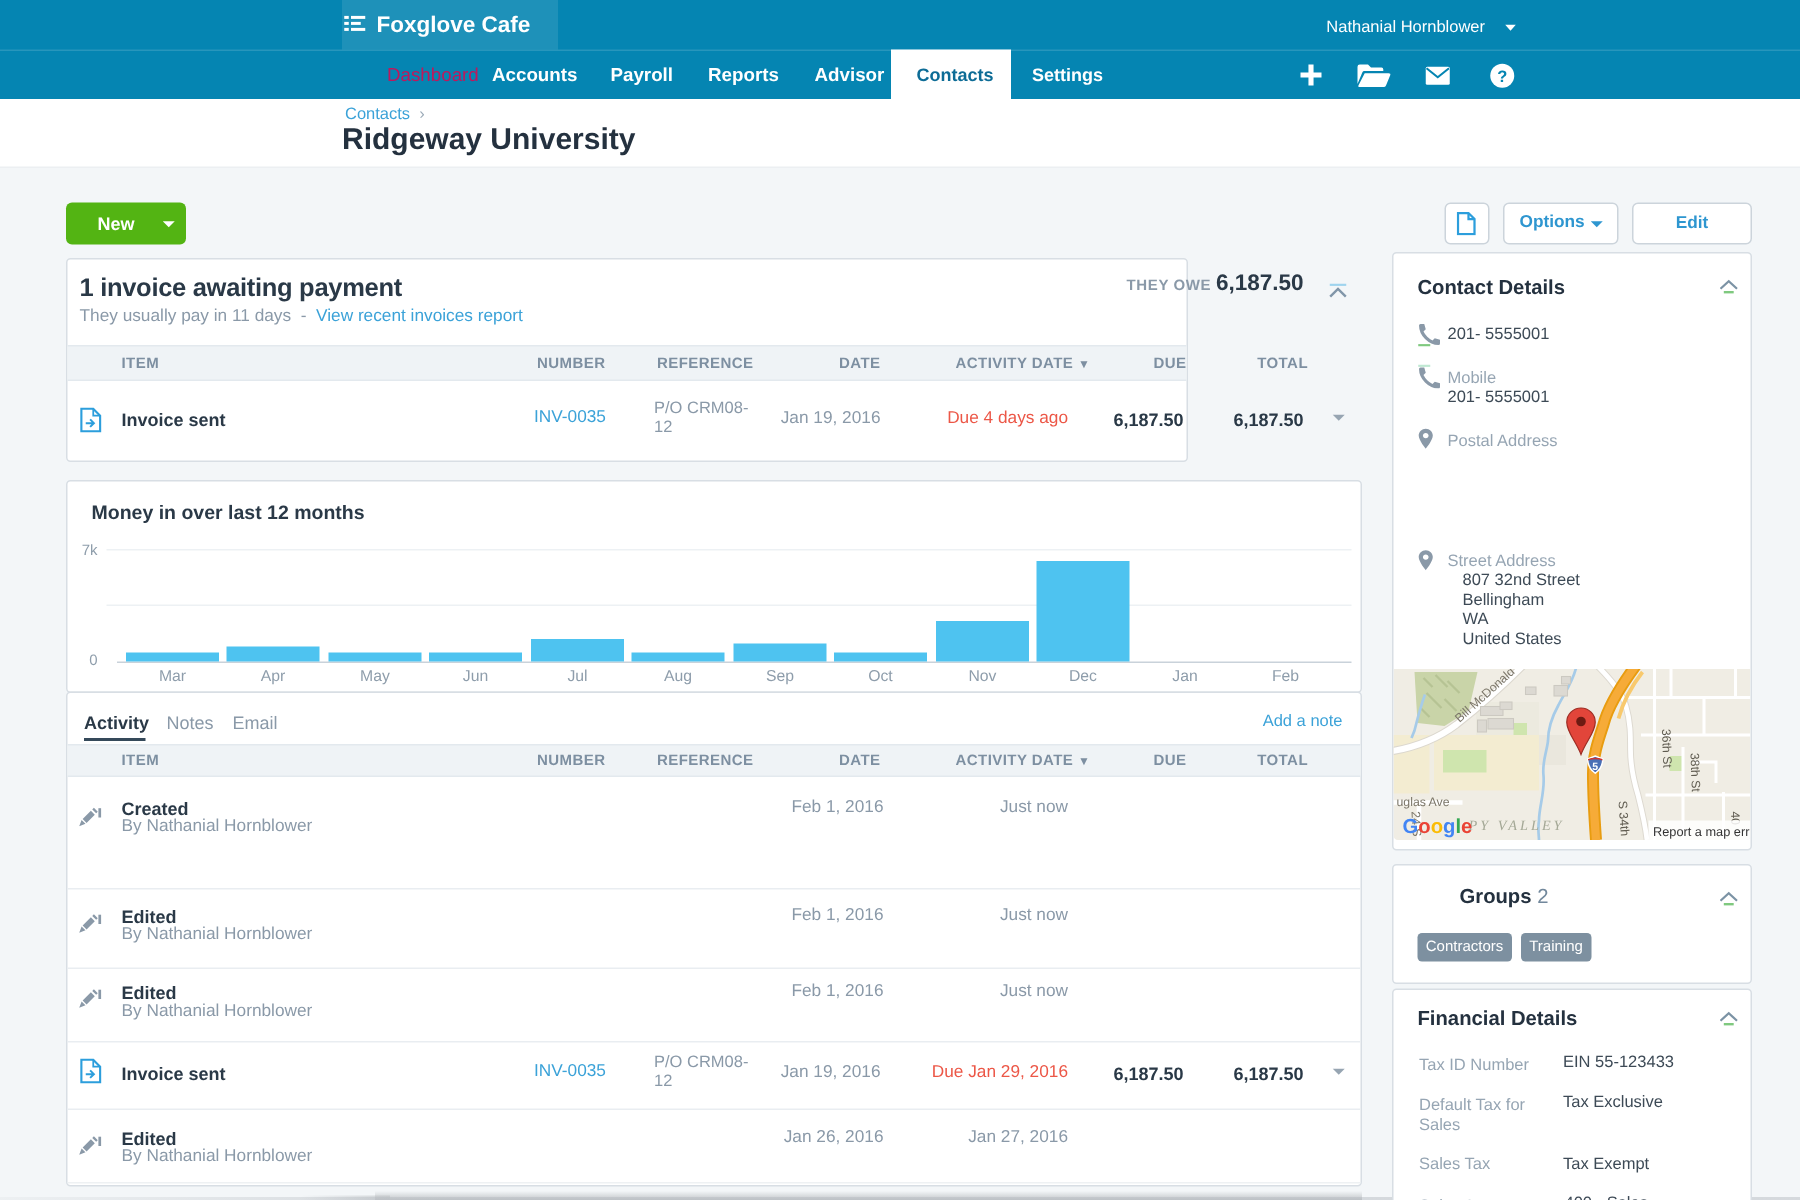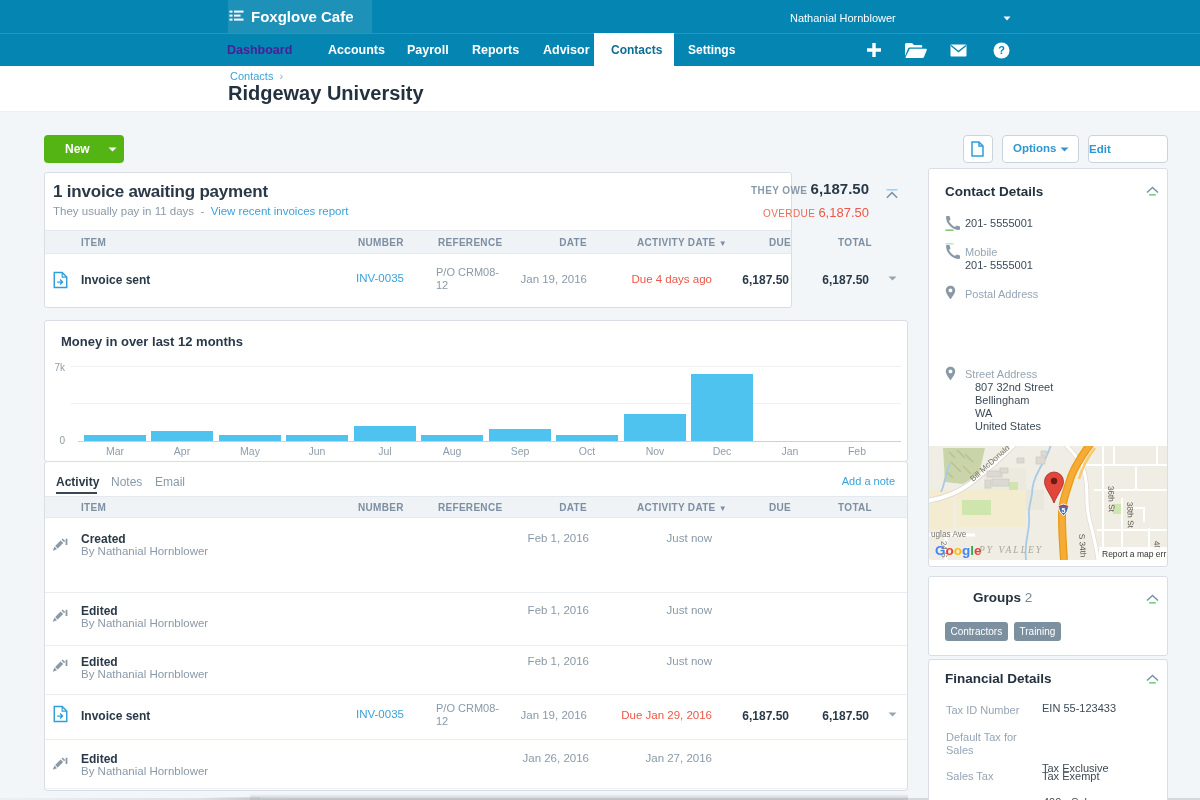--- a/index.html
+++ b/index.html
@@ -29,27 +29,27 @@
     <rect x="0.5" y="0.6" width="3" height="2"></rect>
       <rect x="5" y="0.6" width="9.5" height="2"></rect>
     <rect x="0.5" y="4.6" width="3" height="2"></rect>
       <rect x="5" y="4.6" width="6.5" height="2"></rect>
     <rect x="0.5" y="8.6" width="3" height="2"></rect>
       <rect x="5" y="8.6" width="9.5" height="2"></rect>
   </g>
 </svg>
 <div class="abs" style="left:251px;top:8px;color:#fff;font-size:15px;font-weight:bold;">Foxglove Cafe</div>
 
-<div class="abs" style="left:790px;top:12px;width:200px;white-space:nowrap;color:#fff;font-size:11px;">Nathanial Hornblower</div>
+<div class="abs" style="left:790px;top:12px;width:200px;text-align:right;white-space:nowrap;color:#fff;font-size:11px;">Nathanial Hornblower</div>
 <svg class="abs" style="left:1003px;top:16px;" width="8" height="5" viewBox="0 0 8 5">
     <path d="M0.5 0.5 L4 4.5 L7.5 0.5 Z" fill="#fff"></path>
   </svg>
 
 <div class="abs" style="left:594px;top:33px;width:80px;height:33px;background:#fff;"></div>
-<div class="abs" style="left:227px;top:43px;color:#4c1d95;font-size:12.5px;font-weight:bold;">Dashboard</div>
+<div class="abs" style="left:258px;top:43px;color:#be185d;font-size:12.5px;font-weight:normal;">Dashboard</div>
 <div class="abs" style="left:328px;top:43px;color:#fff;font-size:12.5px;font-weight:bold;">Accounts</div>
 <div class="abs" style="left:407px;top:43px;color:#fff;font-size:12.5px;font-weight:bold;">Payroll</div>
 <div class="abs" style="left:472px;top:43px;color:#fff;font-size:12.5px;font-weight:bold;">Reports</div>
 <div class="abs" style="left:543px;top:43px;color:#fff;font-size:12.5px;font-weight:bold;">Advisor</div>
 <div class="abs" style="left:611px;top:43px;color:#0d6c96;font-size:12px;font-weight:bold;">Contacts</div>
 <div class="abs" style="left:688px;top:43px;color:#fff;font-size:12px;font-weight:bold;">Settings</div>
 
 <svg class="abs" style="left:866px;top:42px;" width="16" height="16" viewBox="0 0 16 16">
     <path d="M8 1 V15 M1 8 H15" stroke="#fff" stroke-width="3.4"></path>
   </svg>
@@ -82,32 +82,28 @@
 <div class="abs" style="left:963px;top:135px;width:30px;height:28px;background:#fff;border:1px solid #ccd4db;border-radius:4px;"></div>
 <svg class="abs" style="left:971px;top:141px;" width="13" height="16" viewBox="0 0 13 16">
   <path d="M1 1 H8 L12 5 V15 H1 Z" fill="none" stroke="#2c9edc" stroke-width="1.5"></path>
   <path d="M8 1 V5 H12" fill="none" stroke="#2c9edc" stroke-width="1.5"></path>
 </svg>
 <div class="abs" style="left:1002px;top:135px;width:77px;height:28px;background:#fff;border:1px solid #ccd4db;border-radius:4px;"></div>
 <div class="abs" style="left:1013px;top:142px;color:#2e96d0;font-size:11.5px;font-weight:bold;">Options</div>
 <svg class="abs" style="left:1060px;top:147px;" width="9" height="5" viewBox="0 0 9 5">
     <path d="M0.5 0.5 L4.5 4.5 L8.5 0.5 Z" fill="#2e96d0"></path>
   </svg>
-<div class="abs" style="left:1088px;top:135px;width:80px;height:28px;background:#fff;border:1px solid #ccd4db;border-radius:4px;line-height:26px;color:#2e96d0;font-size:11.5px;font-weight:bold;">Edit</div>
+<div class="abs" style="left:1088px;top:135px;width:80px;height:28px;background:#fff;border:1px solid #ccd4db;border-radius:4px;text-align:center;line-height:26px;color:#2e96d0;font-size:11.5px;font-weight:bold;">Edit</div>
 
 <div class="card" style="left:44px;top:172px;width:748px;height:136px;">
   <div class="abs dark" style="left:8px;top:9px;font-size:17px;font-weight:bold;letter-spacing:-.2px;">1 invoice awaiting payment</div>
   <div class="abs" style="left:8px;top:32px;font-size:11.5px;color:#8a99a8;">They usually pay in 11 days &nbsp;-&nbsp; <a class="link" href="#">View recent invoices report</a></div>
   <div class="abs" style="left:500px;top:7px;width:324px;text-align:right;">
     <span style="font-size:10px;font-weight:bold;color:#8a99a8;letter-spacing:.4px;">THEY OWE </span>
     <span style="font-size:15px;font-weight:bold;color:#2a3947;">6,187.50</span>
-  </div>
-  <div class="abs" style="left:500px;top:30px;width:324px;text-align:right;">
-    <span style="font-size:10px;color:#ee6a55;letter-spacing:.4px;">OVERDUE </span>
-    <span style="font-size:13px;color:#ec5747;">6,187.50</span>
   </div>
   <svg class="abs" style="left:841px;top:16px;" width="12" height="10" viewBox="0 0 12 10">
     <rect x="0.5" y="0" width="11" height="1.6" fill="#9fd4ee"></rect>
     <path d="M0.8 8.8 L6 3.6 L11.2 8.8" stroke="#8196a9" stroke-width="1.6" fill="none"></path>
   </svg>
   <div class="hdr-band" style="top:57px;height:24px;"></div>
   <div class="col-lbl" style="left:36px;top:64px;">ITEM</div>
   <div class="col-lbl" style="left:313px;top:64px;">NUMBER</div>
   <div class="col-lbl" style="left:393px;top:64px;">REFERENCE</div>
   <div class="col-lbl r" style="left:442px;top:64px;width:100px;">DATE</div>
@@ -355,18 +351,18 @@
 
 <div class="card" style="left:928px;top:659px;width:240px;height:170px;">
   <div class="abs" style="left:16px;top:11px;font-size:13.5px;font-weight:bold;color:#24313f;">Financial Details</div>
   <svg class="abs" style="left:217px;top:14px;" width="13" height="10" viewBox="0 0 13 10">
     <path d="M1 6.5 L6.5 1.5 L12 6.5" stroke="#7c93a5" stroke-width="1.5" fill="none"></path>
     <rect x="3.2" y="8" width="6.6" height="1.6" fill="#7fc97f"></rect>
   </svg>
   <div class="abs" style="left:17px;top:44px;font-size:11px;color:#96a5b3;">Tax ID Number</div>
   <div class="abs" style="left:113px;top:42px;font-size:11px;color:#3d4a56;">EIN 55-123433</div>
   <div class="abs" style="left:17px;top:71px;font-size:11px;color:#96a5b3;line-height:13px;">Default Tax for<br>Sales</div>
-  <div class="abs" style="left:113px;top:69px;font-size:11px;color:#3d4a56;margin-top:33px;">Tax Exclusive</div>
+  <div class="abs" style="left:113px;top:69px;font-size:11px;color:#3d4a56;">Tax Exclusive</div>
   <div class="abs" style="left:17px;top:110px;font-size:11px;color:#96a5b3;">Sales Tax</div>
   <div class="abs" style="left:113px;top:110px;font-size:11px;color:#3d4a56;">Tax Exempt</div>
   <div class="abs" style="left:17px;top:138px;font-size:11px;color:#96a5b3;">Sales Account</div>
   <div class="abs" style="left:114px;top:136px;font-size:11px;color:#3d4a56;">400 - Sales</div>
 </div>
 
 </body></html>

